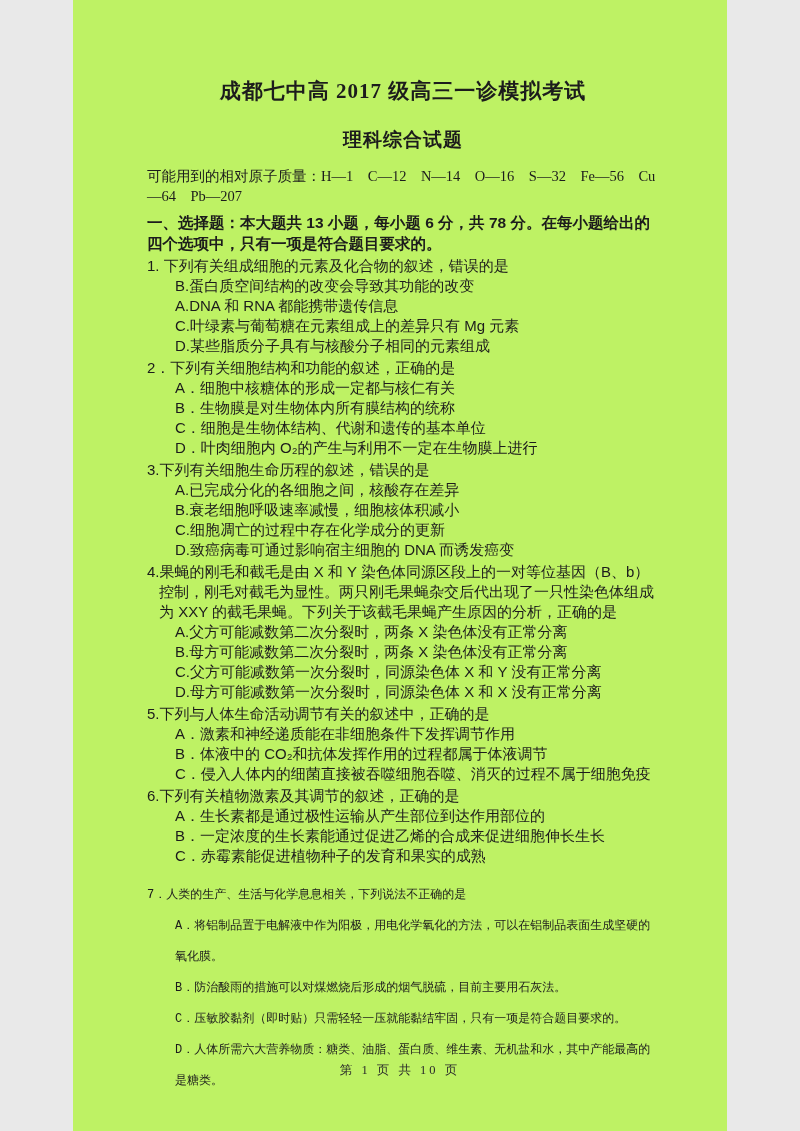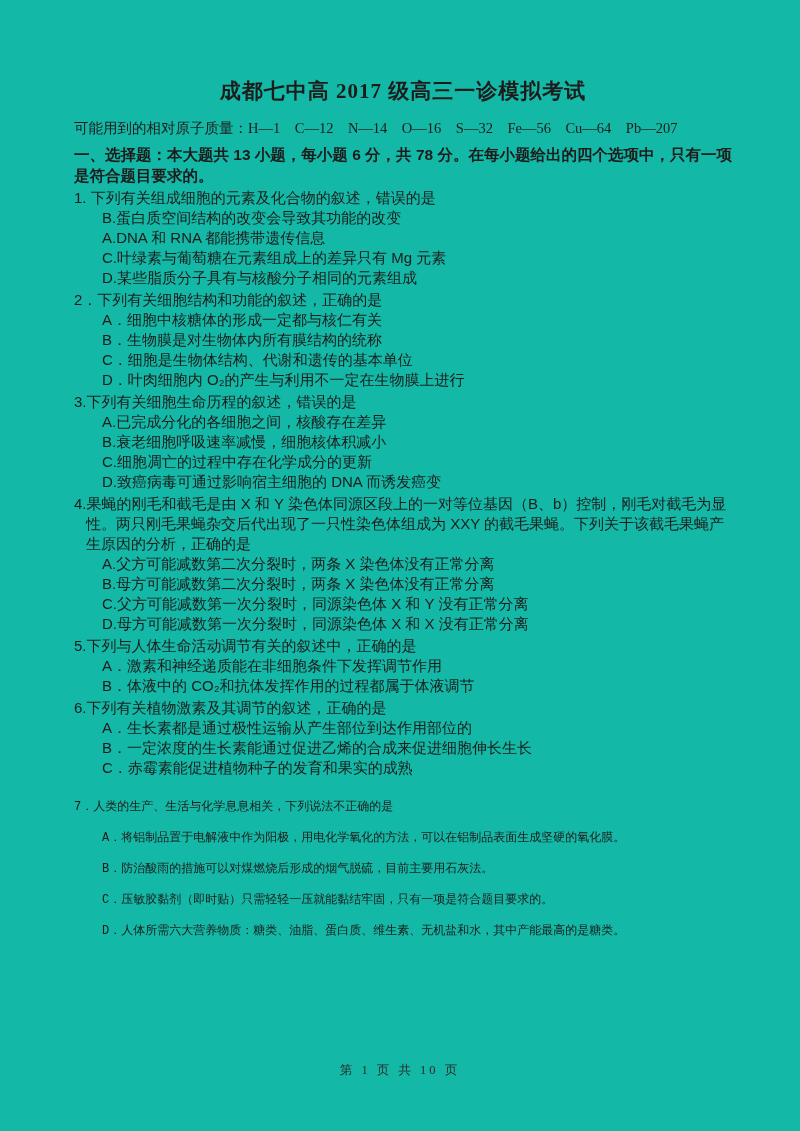--- a/index.html
+++ b/index.html
@@ -2,24 +2,24 @@
 <html><head>
 <meta charset="utf-8">
 <style>
   html, body {
     margin: 0;
     padding: 0;
     background: #e9e9e9;
   }
   .page {
     position: relative;
-    width: 800px;
+    width: 654px;
     height: 1131px;
     margin: 0 auto;
-    background: #14b8a6;
+    background: #bef264;
     color: #1c1c1c;
     font-family: "Liberation Serif", "DejaVu Serif", serif;
     overflow: hidden;
   }
   .content {
     padding: 76px 68px 0 74px;
   }
   .doc-title {
     text-align: center;
     font-size: 21px;
@@ -83,20 +83,21 @@
     font-family: "Liberation Serif", "DejaVu Serif", serif;
   }
 </style>
 </head>
 <body>
 
 <div class="page">
   <div class="content">
 
     <div class="doc-title">成都七中高 2017 级高三一诊模拟考试</div>
+    <div class="doc-subtitle">理科综合试题</div>
     <div class="atomic-line">可能用到的相对原子质量：H—1    C—12    N—14    O—16    S—32    Fe—56    Cu—64    Pb—207</div>
 
     <div class="section-header">一、选择题：本大题共 13 小题，每小题 6 分，共 78 分。在每小题给出的四个选项中，只有一项是符合题目要求的。</div>
 
     <div class="question q-bio">
       <div class="stem">1. 下列有关组成细胞的元素及化合物的叙述，错误的是</div>
       <div class="option">B.蛋白质空间结构的改变会导致其功能的改变</div>
       <div class="option">A.DNA 和 RNA 都能携带遗传信息</div>
       <div class="option">C.叶绿素与葡萄糖在元素组成上的差异只有 Mg 元素</div>
       <div class="option">D.某些脂质分子具有与核酸分子相同的元素组成</div>
@@ -123,20 +124,21 @@
       <div class="option">A.父方可能减数第二次分裂时，两条 X 染色体没有正常分离</div>
       <div class="option">B.母方可能减数第二次分裂时，两条 X 染色体没有正常分离</div>
       <div class="option">C.父方可能减数第一次分裂时，同源染色体 X 和 Y 没有正常分离</div>
       <div class="option">D.母方可能减数第一次分裂时，同源染色体 X 和 X 没有正常分离</div>
     </div>
 
     <div class="question q-bio">
       <div class="stem">5.下列与人体生命活动调节有关的叙述中，正确的是</div>
       <div class="option">A．激素和神经递质能在非细胞条件下发挥调节作用</div>
       <div class="option">B．体液中的 CO₂和抗体发挥作用的过程都属于体液调节</div>
+      <div class="option">C．侵入人体内的细菌直接被吞噬细胞吞噬、消灭的过程不属于细胞免疫</div>
     </div>
 
     <div class="question q-bio">
       <div class="stem">6.下列有关植物激素及其调节的叙述，正确的是</div>
       <div class="option">A．生长素都是通过极性运输从产生部位到达作用部位的</div>
       <div class="option">B．一定浓度的生长素能通过促进乙烯的合成来促进细胞伸长生长</div>
       <div class="option">C．赤霉素能促进植物种子的发育和果实的成熟</div>
     </div>
 
     <div class="question q-chem">

